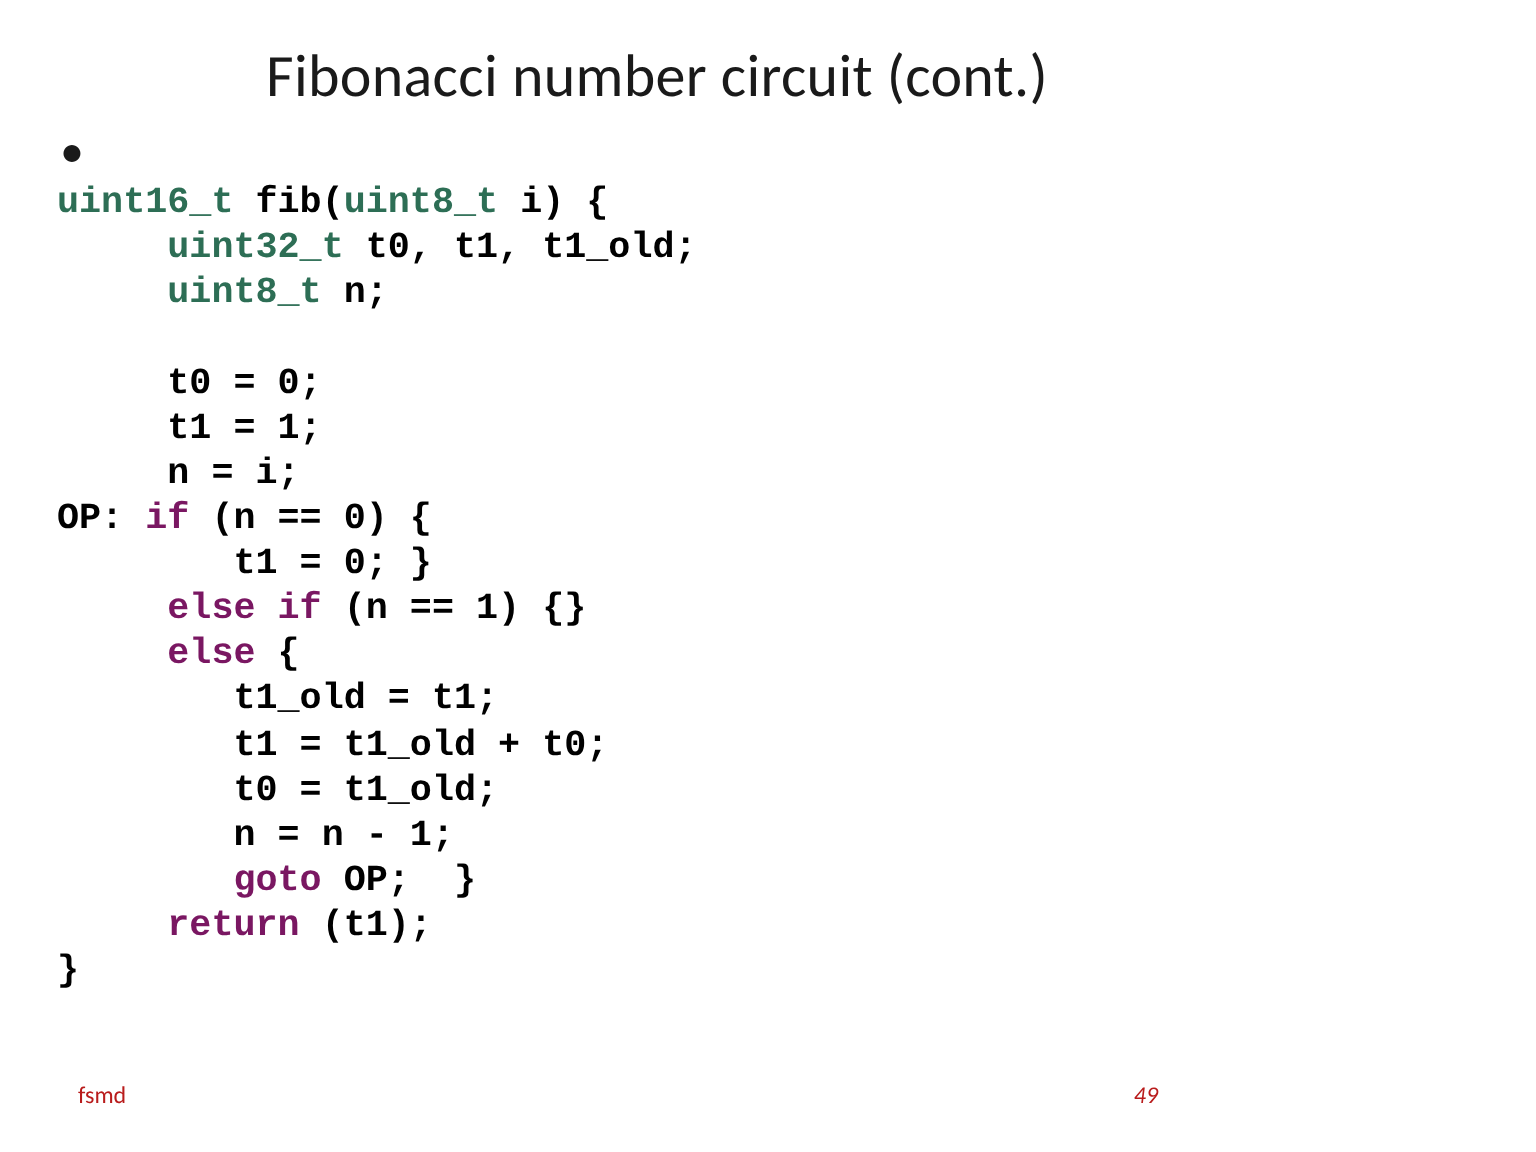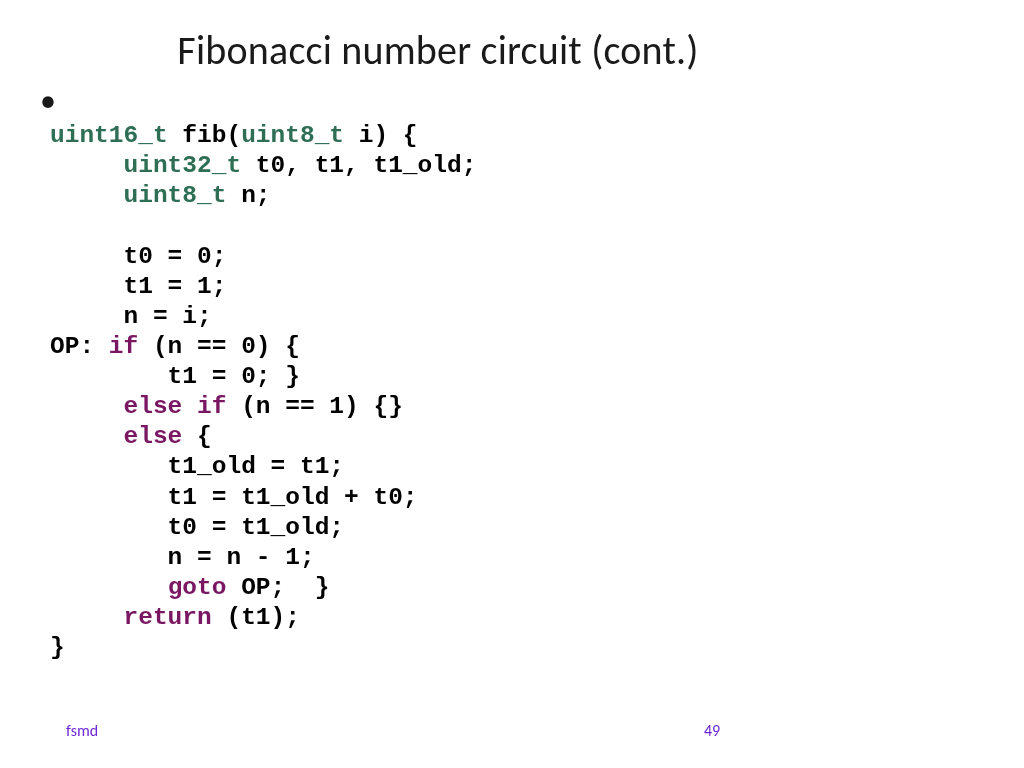--- a/index.html
+++ b/index.html
@@ -43,40 +43,39 @@
     line-height: 1;
     padding-left: 2px;
   }
   .code {
     font-family: Consolas, "Courier New", monospace;
     font-size: 24.5px;
     font-weight: 700;
     line-height: 1.23;
     white-space: pre;
     color: #000;
-    margin-left: 12px;
+    margin-left: 0;
   }
   .tk-type { color: #2d6e55; }
   .tk-kw   { color: #7a1762; }
   .footer {
     position: absolute;
     left: 0;
     right: 0;
     bottom: 28px;
     display: flex;
     justify-content: space-between;
     align-items: baseline;
     padding: 0 52px;
-    color: #6d28d9;
+    color: #b91c1c;
     font-size: 16px;
-    margin-left: 14px;
   }
   .footer .center { flex: 1; text-align: center; }
   .footer .left   { width: 120px; text-align: left; }
-  .footer .right  { width: 120px; text-align: left; }
+  .footer .right  { width: 120px; text-align: center; font-style: italic; }
 </style>
 </head>
 <body>
 
 <div class="slide">
 
   <div class="title">Fibonacci number circuit (cont.)</div>
 
   <div class="body">
     <div class="bullet">

